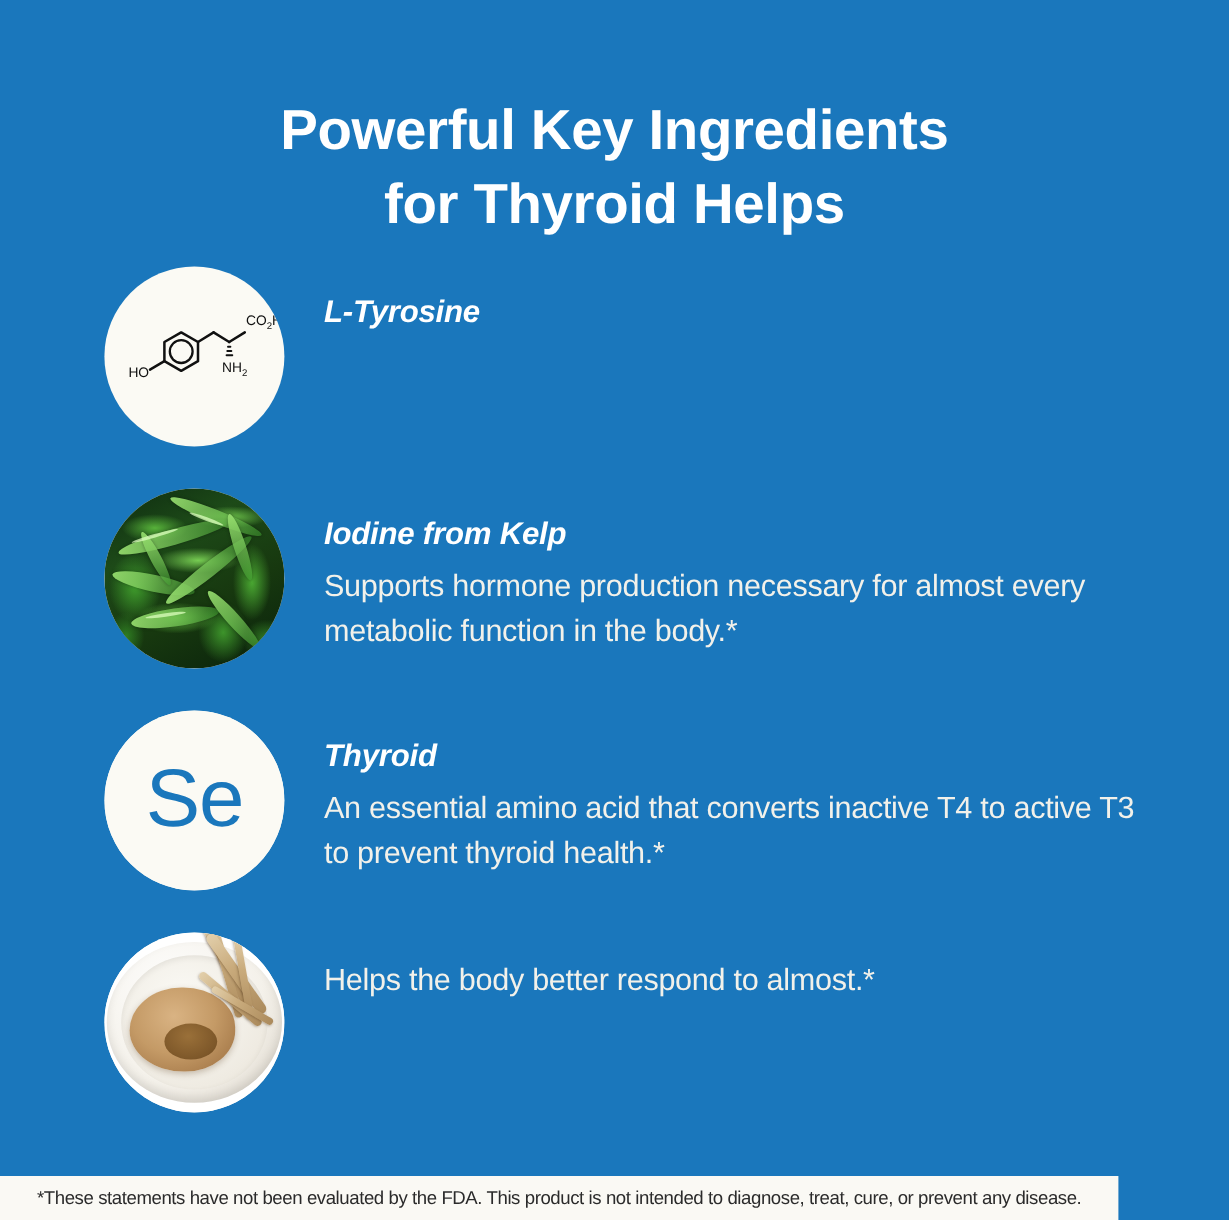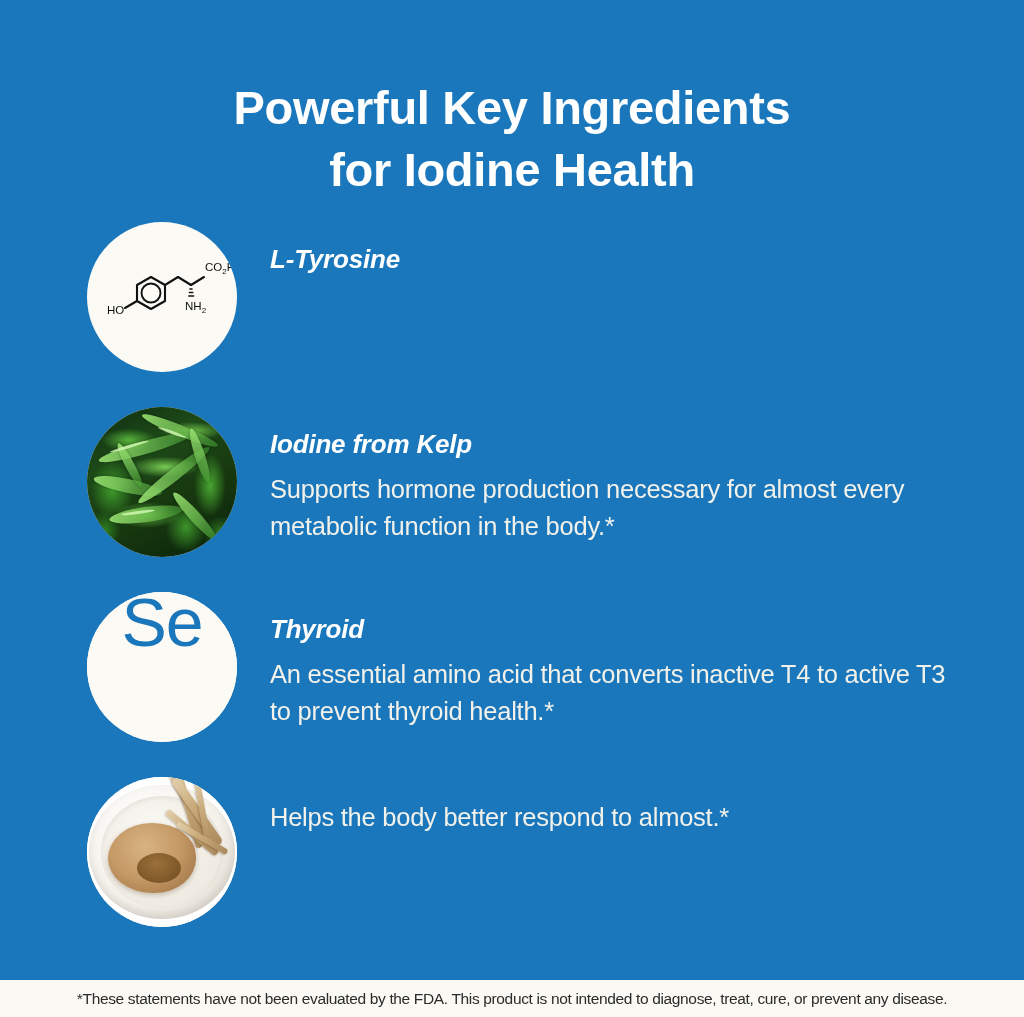--- a/index.html
+++ b/index.html
@@ -132,20 +132,21 @@
   .kelp .h1 { width: 40px; height: 3px; left: 22px; top: 38px; transform: rotate(-16deg); }
   .kelp .h2 { width: 30px; height: 3px; left: 70px; top: 24px; transform: rotate(20deg); }
   .kelp .h3 { width: 34px; height: 3px; left: 34px; top: 104px; transform: rotate(-8deg); }
 
   
   .se-circle {
     position: absolute;
     inset: 0;
     background: #fbfaf4;
     display: flex;
+    align-items: center;
     justify-content: center;
   }
   .se-text {
     color: #1a77bc;
     font-size: 68px;
     font-weight: 400;
     line-height: 1;
     letter-spacing: -1px;
     margin-top: -4px;
   }
@@ -198,21 +199,21 @@
   .ashwa .r3 { width: 80px; height: 9px;  left: 70px; top: 30px; transform: rotate(55deg); }
   .ashwa .r4 { width: 72px; height: 6px;  left: 80px; top: 34px; transform: rotate(80deg); }
   .ashwa .r5 { width: 66px; height: 7px;  left: 72px; top: 52px; transform: rotate(40deg); }
   .ashwa .r6 { width: 58px; height: 6px;  left: 86px; top: 58px; transform: rotate(30deg); }
 
   
   .footer {
     position: absolute;
     left: 0;
     bottom: 0;
-    width: 1024px;
+    width: 932px;
     height: 37px;
     background: #faf9f4;
     display: flex;
     align-items: center;
     justify-content: center;
   }
   .footer-text {
     color: #2b2b2b;
     font-size: 15.5px;
     line-height: 18px;
@@ -220,21 +221,21 @@
     white-space: nowrap;
   }
 </style>
 </head>
 <body>
 
 <div class="page">
 
   <h1 class="title">
     <span class="line">Powerful Key Ingredients</span>
-    <span class="line">for Iodine Health</span>
+    <span class="line">for Thyroid Helps</span>
   </h1>
 
   <div class="ingredients">
 
     <div class="row">
       <div class="badge">
         <svg class="chem-svg" viewBox="0 0 150 150" xmlns="http://www.w3.org/2000/svg">
           <g fill="none" stroke="#111111" stroke-width="2.1" stroke-linecap="round" stroke-linejoin="round">
 
             <polygon points="50,63 64,55 78,63 78,79 64,87 50,79"></polygon>

